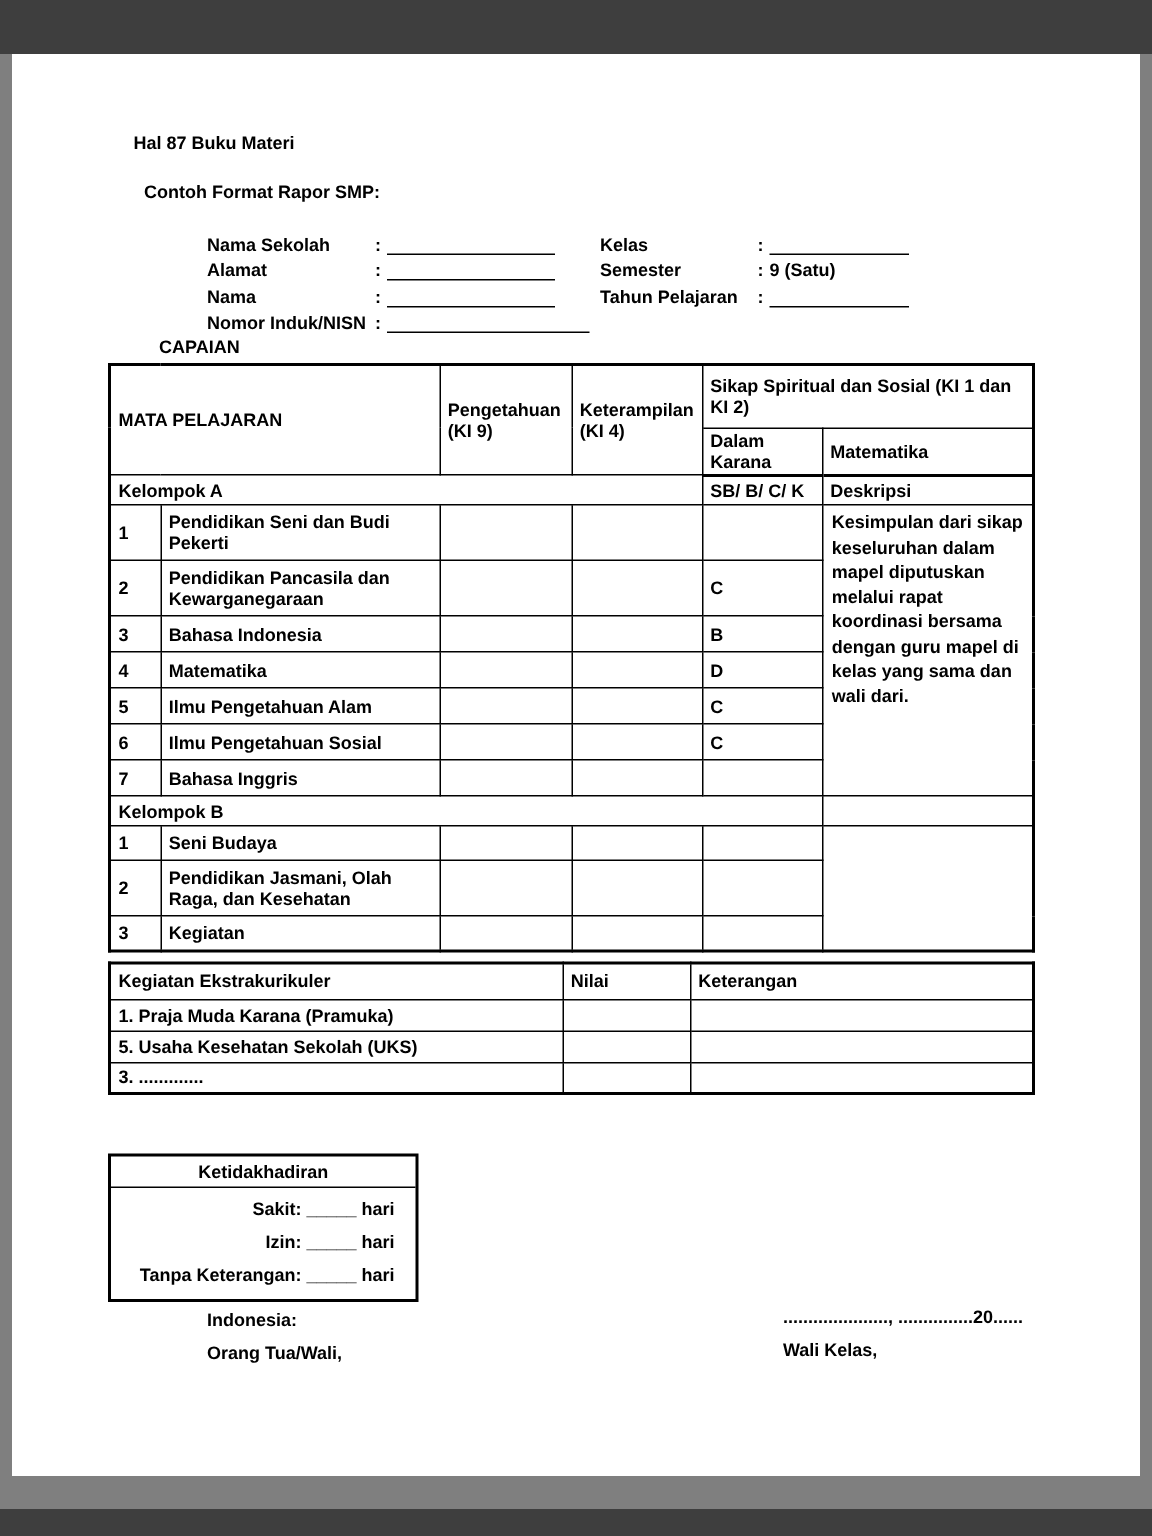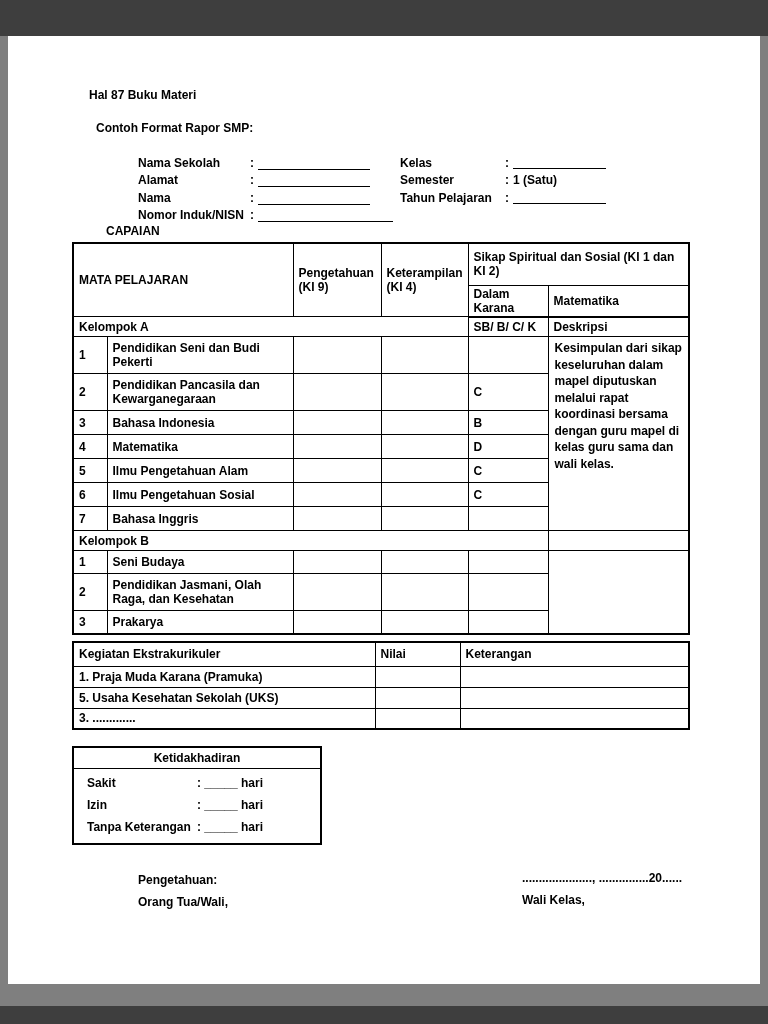--- a/index.html
+++ b/index.html
@@ -24,39 +24,39 @@
     line-height: 14px;
   }
   .abs { position: absolute; }
 
   
   .id-row { display: flex; align-items: flex-end; height: 17.5px; }
   .id-label { width: 112px; }
   .id-colon { width: 8px; }
   .blank { display: inline-block; border-bottom: 1px solid #000; height: 12px; }
   .w112 { width: 112px; } .w135 { width: 135px; } .w93 { width: 93px; }
-  .id-right { margin-left: 30px; display: flex; align-items: center; }
+  .id-right { margin-left: 30px; display: flex; align-items: flex-end; }
   .id-rlabel { width: 105px; }
 
   
   table { border-collapse: collapse; table-layout: fixed; font-size: 12px; font-weight: 700; color: #000; }
   .grades, .extra { width: 616px; border: 2px solid #000; }
   .grades td, .extra td { border: 1px solid #000; padding: 1px 5px; overflow: hidden; vertical-align: middle; }
   .c { text-align: left; }
   .l { text-align: left; }
   .hdr2 td { border-bottom: 2px solid #000; }
   .desc { vertical-align: top !important; padding: 3px 6px !important; line-height: 16.5px; }
   .h42 { height: 42px; } .h37 { height: 37px; } .h24 { height: 24px; }
   .h23 { height: 23px; } .h21 { height: 21px; } .h20 { height: 20px; } .h19 { height: 19px; }
 
   
-  .attendance { width: 250px; border: 2px solid #000; }
+  .attendance { width: 207px; border: 2px solid #000; margin-top: 23px; }
   .att-title { text-align: center; border-bottom: 1px solid #000; height: 21px; line-height: 21px; }
   .att-body { padding: 3px 0 5px 13px; }
-  .att-row { display: flex; height: 22px; align-items: center; }
+  .att-row { display: flex; height: 22px; align-items: center; text-align: right; }
   .att-label { min-width: 110px; display: inline-block; }
 
   .sig-line2 { margin-top: 8px; }
 </style>
 </head>
 <body>
 
 <div class="bar top"></div>
 
 <div class="page">
@@ -75,21 +75,21 @@
         <span class="blank w93"></span>
       </span>
     </div>
     <div class="id-row">
       <span class="id-label">Alamat</span>
       <span class="id-colon">:</span>
       <span class="blank w112"></span>
       <span class="id-right">
         <span class="id-rlabel">Semester</span>
         <span class="id-colon">:</span>
-        <span>1 (Satu)</span>
+        <span>9 (Satu)</span>
       </span>
     </div>
     <div class="id-row">
       <span class="id-label">Nama</span>
       <span class="id-colon">:</span>
       <span class="blank w112"></span>
       <span class="id-right">
         <span class="id-rlabel">Tahun Pelajaran</span>
         <span class="id-colon">:</span>
         <span class="blank w93"></span>
@@ -129,21 +129,21 @@
       <td class="c">SB/ B/ C/ K</td>
       <td class="c">Deskripsi</td>
     </tr>
 
     <tr class="h37">
       <td class="c">1</td>
       <td class="l">Pendidikan Seni dan Budi Pekerti</td>
       <td></td>
       <td></td>
       <td class="c"></td>
-      <td class="desc" rowspan="7">Kesimpulan dari sikap keseluruhan dalam mapel diputuskan melalui rapat koordinasi bersama dengan guru mapel di kelas guru sama dan wali kelas.</td>
+      <td class="desc" rowspan="7">Kesimpulan dari sikap keseluruhan dalam mapel diputuskan melalui rapat koordinasi bersama dengan guru mapel di kelas yang sama dan wali dari.</td>
     </tr>
     <tr class="h37">
       <td class="c">2</td>
       <td class="l">Pendidikan Pancasila dan Kewarganegaraan</td>
       <td></td>
       <td></td>
       <td class="c">C</td>
     </tr>
     <tr class="h24">
       <td class="c">3</td>
@@ -195,21 +195,21 @@
     </tr>
     <tr class="h37">
       <td class="c">2</td>
       <td class="l">Pendidikan Jasmani, Olah Raga, dan Kesehatan</td>
       <td></td>
       <td></td>
       <td></td>
     </tr>
     <tr class="h23">
       <td class="c">3</td>
-      <td class="l">Prakarya</td>
+      <td class="l">Kegiatan</td>
       <td></td>
       <td></td>
       <td></td>
     </tr>
   </tbody>
     </table>
 
   <table class="extra abs" style="left:64px; top:605px;">
     <colgroup>
       <col style="width:302px">
@@ -252,21 +252,21 @@
         <span>: _____ hari</span>
       </div>
       <div class="att-row">
         <span class="att-label">Tanpa Keterangan</span>
         <span>: _____ hari</span>
       </div>
     </div>
   </div>
 
   <div class="abs" style="left:130px; top:837px;">
-    <div>Pengetahuan:</div>
+    <div>Indonesia:</div>
     <div class="sig-line2">Orang Tua/Wali,</div>
   </div>
   <div class="abs" style="left:514px; top:835px;">
     <div>....................., ...............20......</div>
     <div class="sig-line2">Wali Kelas,</div>
   </div>
 
 </div>
 
 <div class="bar bottom"></div>

